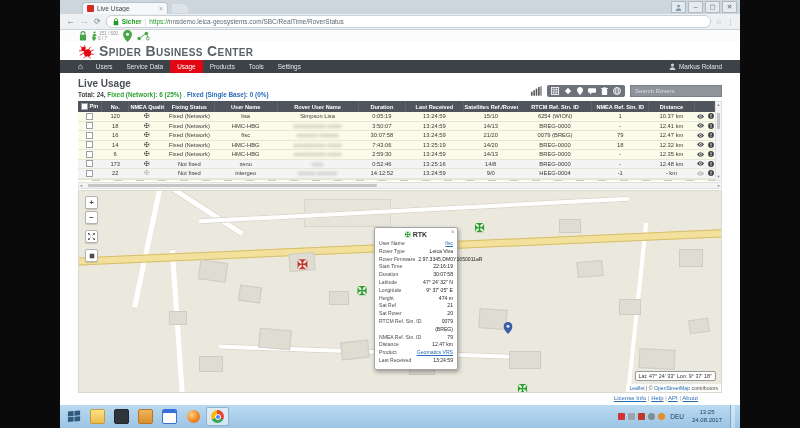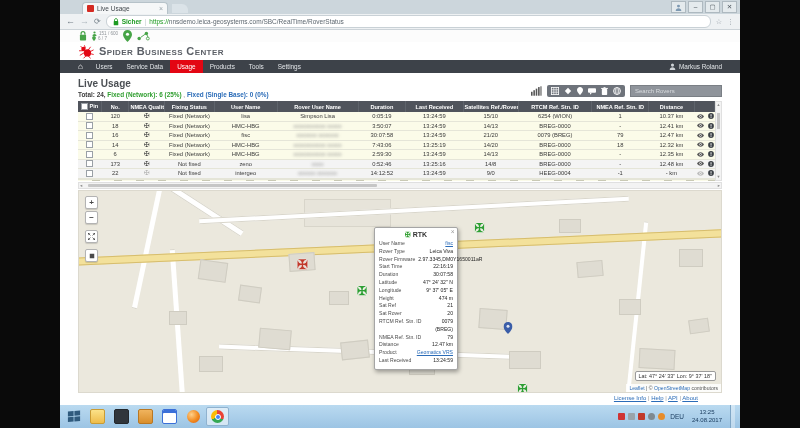--- a/index.html
+++ b/index.html
@@ -27,21 +27,21 @@
   .url-rest{color:#5d676f;}
   .bar-ico{font-size:7px;color:#8b959c;}
 
   
   .page{position:absolute;top:30px;left:0;right:0;bottom:23px;background:#fff;overflow:hidden;}
   .status-strip{height:12px;display:flex;align-items:center;gap:5px;padding-left:19px;background:#fcfcfc;}
   .counts{display:flex;flex-direction:column;justify-content:center;line-height:5px;}
   .count-row{display:flex;align-items:center;gap:2px;font-size:4.6px;color:#8f9499;}
   .pin-btn,.net-btn{display:flex;align-items:center;justify-content:center;}
   .brandbar{height:18px;display:flex;align-items:center;gap:5px;padding-left:18px;}
-  .brand-title{font-size:11px;font-weight:bold;color:#5b5f66;font-variant:small-caps;letter-spacing:.4px;}
+  .brand-title{font-size:14px;font-weight:bold;color:#5b5f66;font-variant:small-caps;letter-spacing:.4px;}
   .navbar{height:13px;background:#3d4249;display:flex;align-items:center;color:#e2e5e8;font-size:6.4px;padding:0 18px;}
   .nav-home{padding:0 6px 0 0;font-size:8px;color:#fff;line-height:13px;}
   .nav-item{padding:0 7px;line-height:13px;}
   .nav-item.active{background:#e30613;color:#fff;}
   .nav-user{margin-left:auto;display:flex;gap:3px;align-items:center;}
 
   .content{position:relative;padding:0 18px;}
   .page-title{font-size:10px;font-weight:bold;color:#4b4f54;margin:5px 0 2px;}
   .summary{font-size:6.4px;margin-bottom:3px;line-height:7px;}
   .sum-total{color:#3c3c3c;font-weight:bold;}

